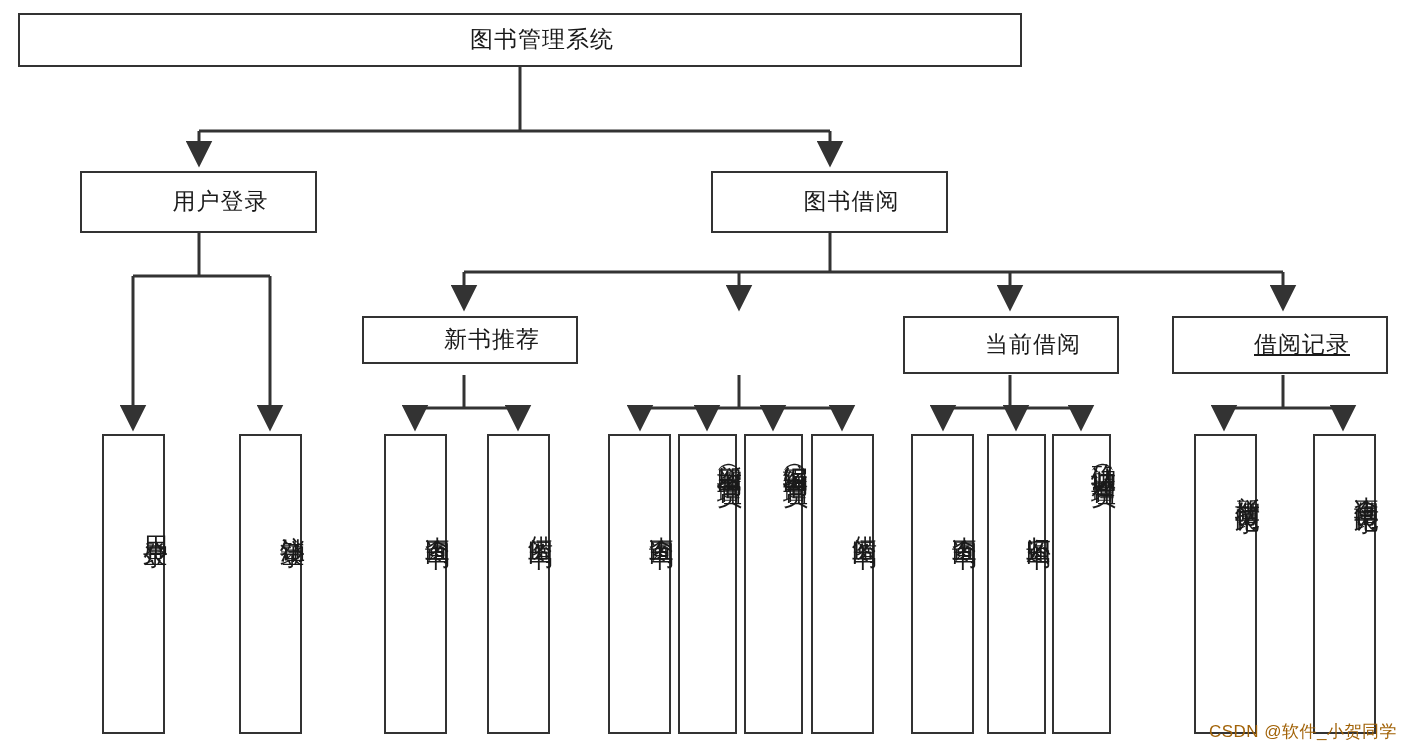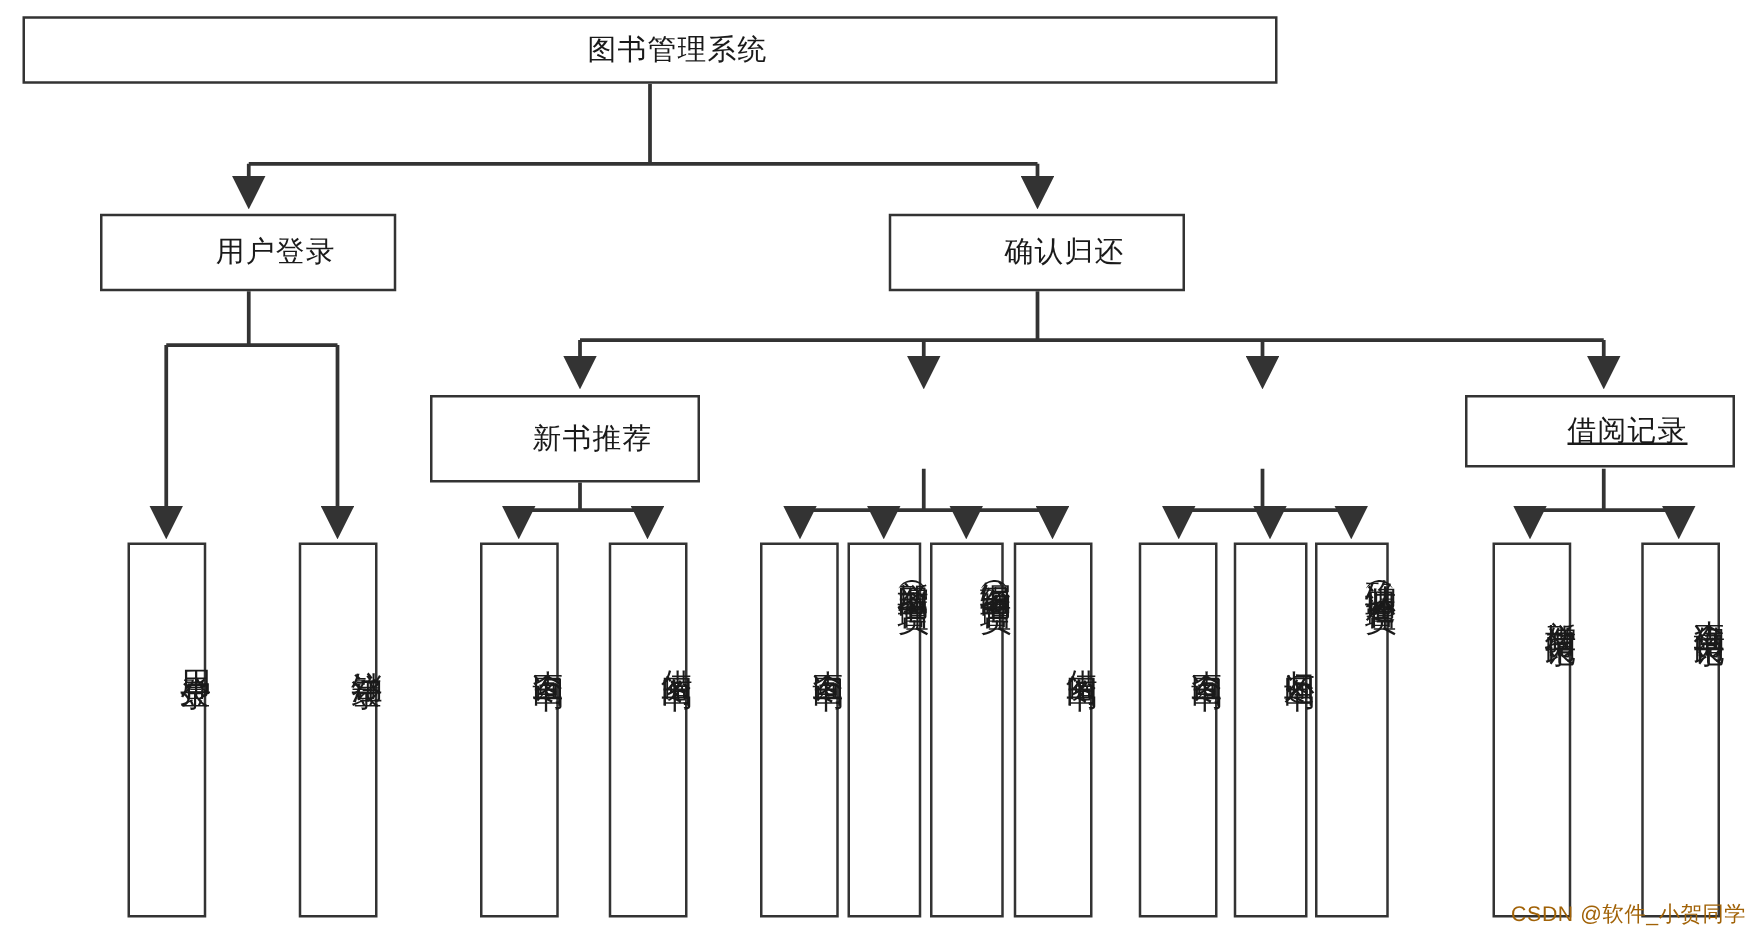--- a/index.html
+++ b/index.html
@@ -122,25 +122,28 @@
   </svg>
 
   <div class="node node-h" style="left:18px; top:13px; width:1004px; height:54px;">
     <span class="lbl">图书管理系统</span>
   </div>
 
   <div class="node node-h" style="left:80px; top:171px; width:237px; height:62px;">
     <span class="lbl">用户登录</span>
   </div>
   <div class="node node-h" style="left:711px; top:171px; width:237px; height:62px;">
-    <span class="lbl">确认归还</span>
+    <span class="lbl">图书借阅</span>
   </div>
 
-  <div class="node node-h" style="left:344px; top:316px; width:216px; height:70px;justify-content:center;">
+  <div class="node node-h" style="left:362px; top:316px; width:216px; height:48px;justify-content:center;">
     <span class="lbl">新书推荐</span>
+  </div>
+  <div class="node node-h" style="left:903px; top:316px; width:216px; height:58px;">
+    <span class="lbl">当前借阅</span>
   </div>
   <div class="node node-h" style="left:1172px; top:316px; width:216px; height:58px;text-decoration:underline;">
     <span class="lbl">借阅记录</span>
   </div>
 
   <div class="node node-v" style="left:102px; top:434px; width:63px; height:300px; padding-top:80px;">
     <span class="lbl">用户登录</span>
   </div>
   <div class="node node-v" style="left:239px; top:434px; width:63px; height:300px; padding-top:80px;">
     <span class="lbl">注销登录</span>

